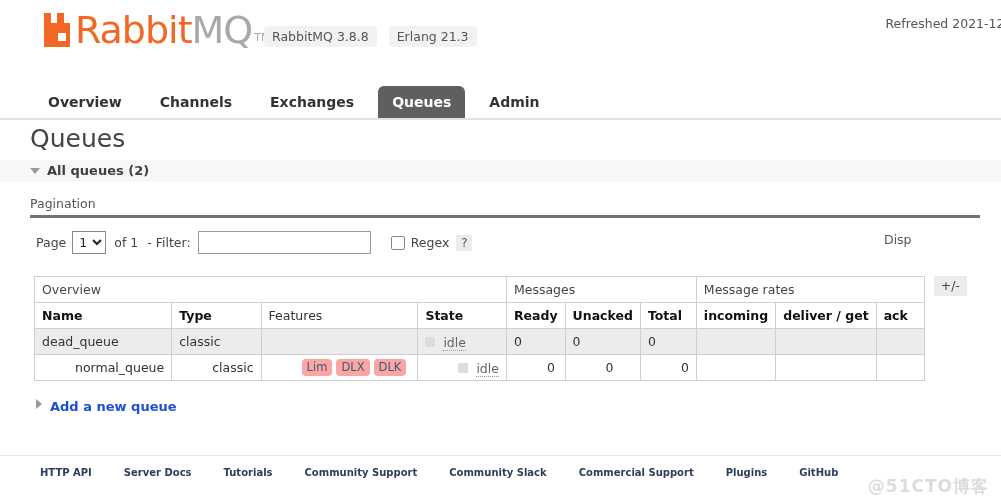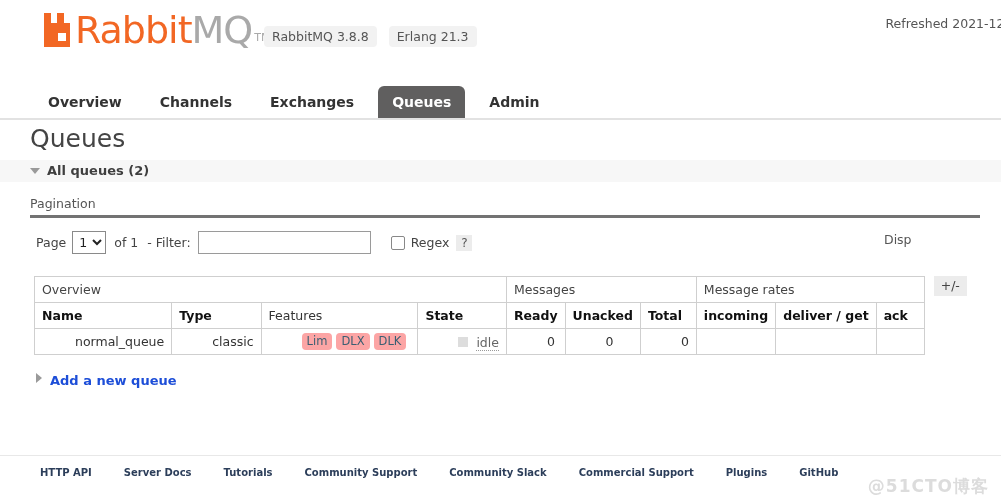--- a/index.html
+++ b/index.html
@@ -436,20 +436,34 @@
           <th class="sortable">State</th>
           <th class="sortable">Ready</th>
           <th class="sortable">Unacked</th>
           <th class="sortable">Total</th>
           <th class="sortable">incoming</th>
           <th class="sortable">deliver / get</th>
           <th class="sortable">ack</th>
         </tr>
       </thead>
       <tbody>
+        <tr class="odd">
+          <td class="qname">dead_queue</td>
+          <td class="qtype">classic</td>
+          <td></td>
+          <td class="state-cell">
+            <span class="state-box"></span><span class="state-text">idle</span>
+          </td>
+          <td class="num">0</td>
+          <td class="num">0</td>
+          <td class="num">0</td>
+          <td class="num"></td>
+          <td class="num"></td>
+          <td class="num"></td>
+        </tr>
         <tr class="even">
           <td class="qname">normal_queue</td>
           <td class="qtype">classic</td>
           <td>
             <span class="feat">Lim</span><span class="feat">DLX</span><span class="feat">DLK</span>
           </td>
           <td class="state-cell">
             <span class="state-box"></span><span class="state-text">idle</span>
           </td>
           <td class="num">0</td>

